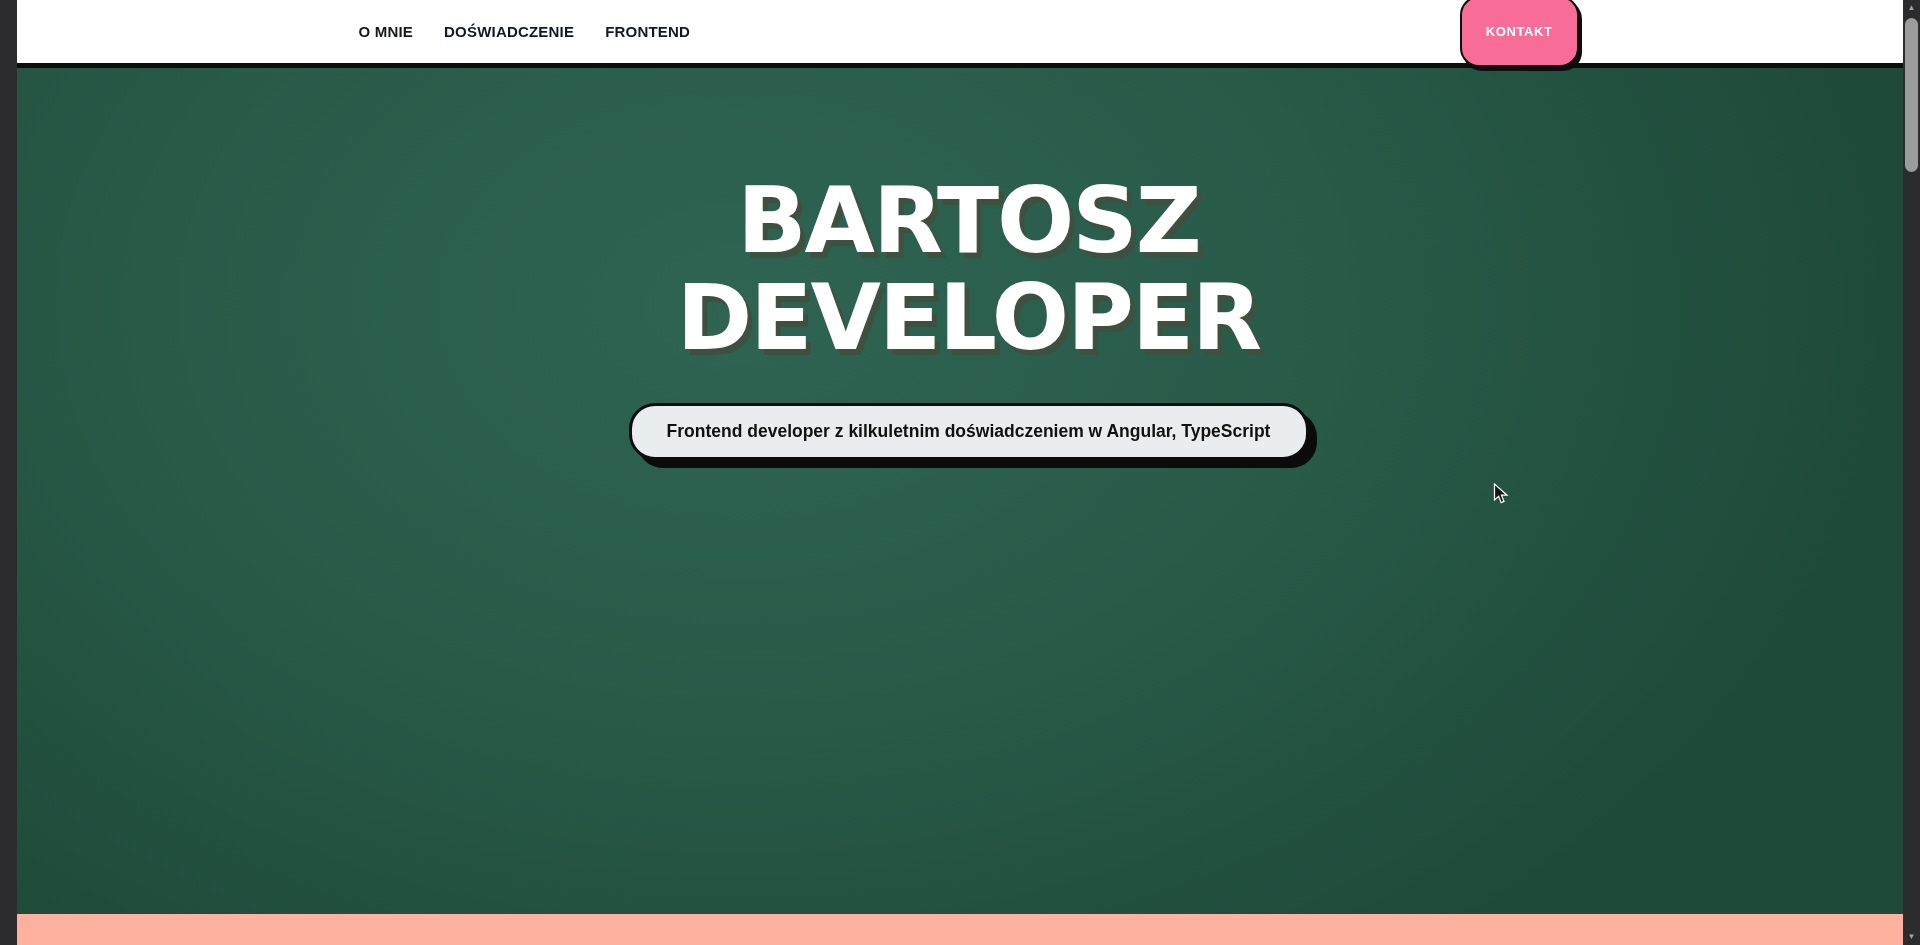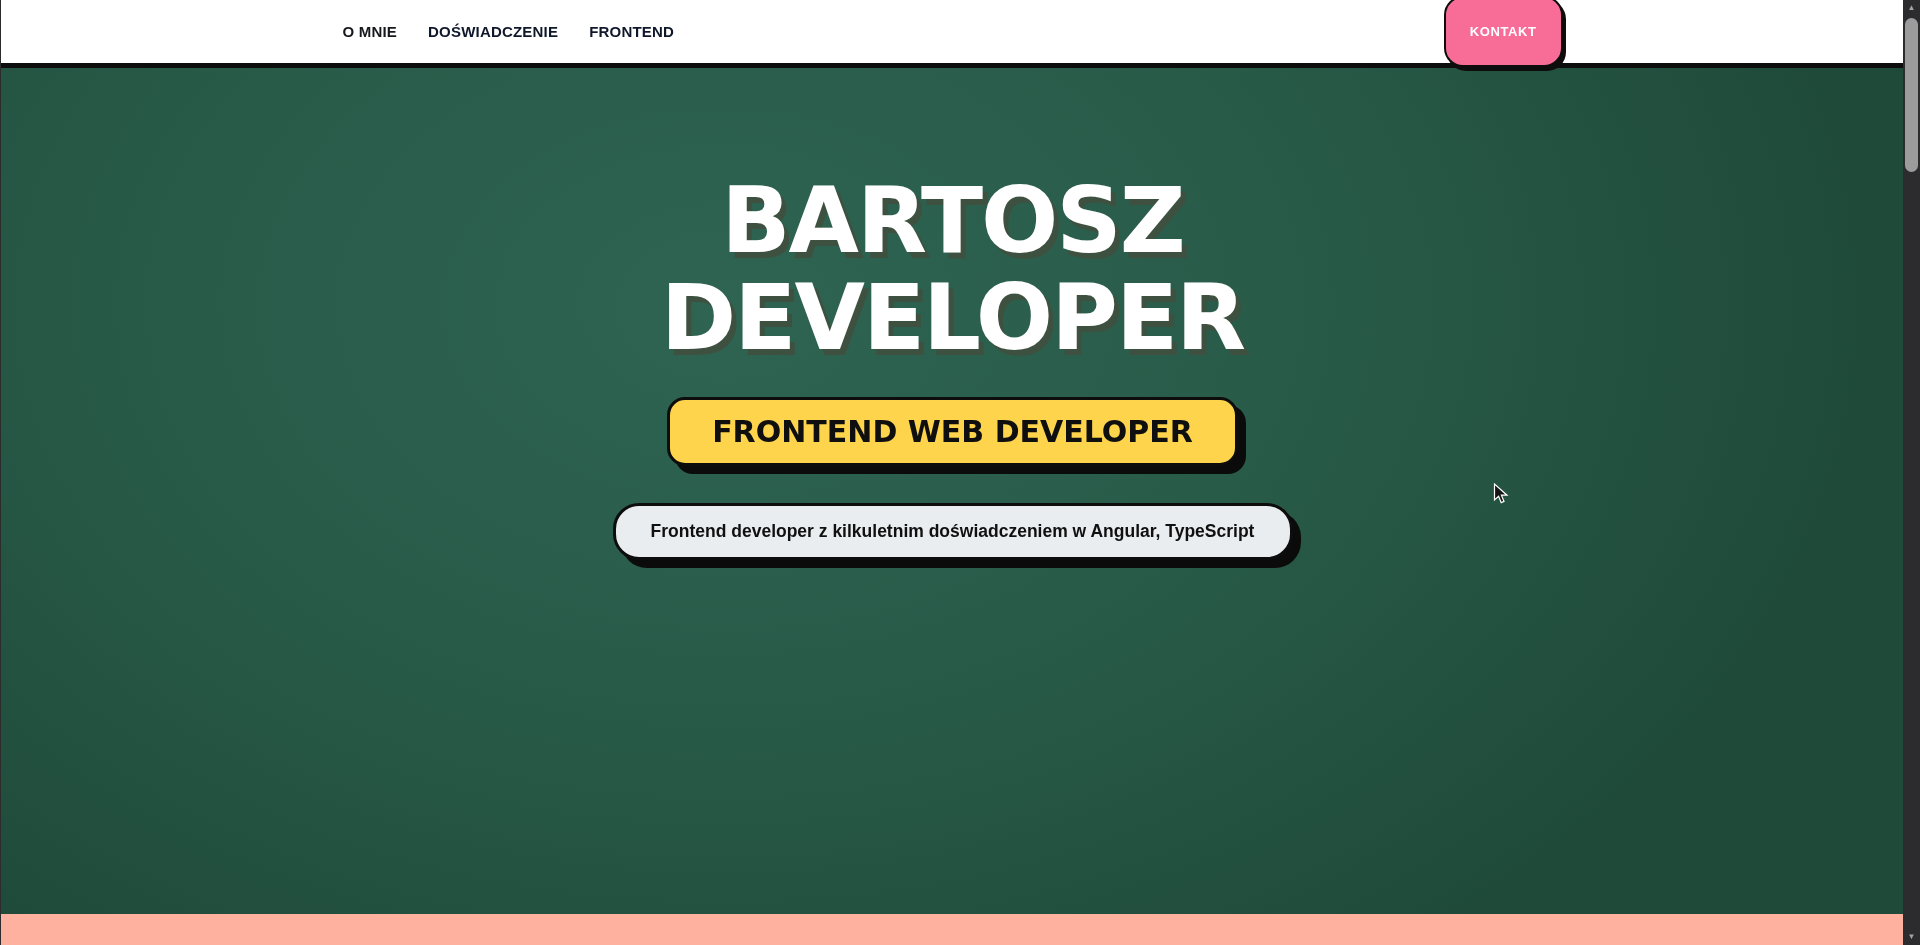--- a/index.html
+++ b/index.html
@@ -1,19 +1,19 @@
 <!DOCTYPE html>
 <html><head>
 <meta charset="utf-8">
 <style>
   * { margin:0; padding:0; box-sizing:border-box; }
   html,body { width:1920px; height:945px; overflow:hidden; }
   body { font-family:"Liberation Sans", sans-serif; position:relative; background:#2c2c2e; }
 
-  .page { position:absolute; left:1px; top:0; width:1903px; height:945px; overflow:hidden; }
+  .page { position:absolute; left:17px; top:0; width:1903px; height:945px; overflow:hidden; }
 
   
   .header { height:68px; background:#ffffff; border-bottom:5px solid #0d0d0d; display:flex; align-items:center; }
   .header-inner { width:1220px; margin:0 auto; display:flex; align-items:center; }
   .nav { display:flex; gap:31px; align-items:center; }
   .nav-link { font-size:15px; font-weight:bold; letter-spacing:.2px; color:#0f172a; cursor:pointer; text-decoration:none; }
   .nav-link.active { color:#15181c; }
   .contact-btn { margin-left:auto; background:#f76d98; color:#ffffff; border:2px solid #0d0d0d; border-radius:19px;
     padding:26px 24px; font-family:"Liberation Sans",sans-serif; font-size:13px; font-weight:bold; letter-spacing:.6px;
     box-shadow:3px 4px 0 #0d0d0d; cursor:pointer; }
@@ -70,23 +70,20 @@
       </nav>
       <button class="contact-btn">KONTAKT</button>
     </div>
   </header>
 
   <section class="hero">
     <h1 class="hero-title">
       <span class="desc-line">BARTOSZ</span>
       <span class="desc-line">DEVELOPER</span>
     </h1>
-    <div>
-      <div class="role-badge">FRONTEND WEB DEVELOPER</div>
-    </div>
     <div class="desc-card">
       <span class="desc-line">Frontend developer z kilkuletnim doświadczeniem w Angular, TypeScript</span>
     </div>
   </section>
 
   <section class="about">
     <div class="section-pill-wrap">
       <div class="pill-yellow"></div>
       <div class="pill-green">O MNIE</div>
     </div>

